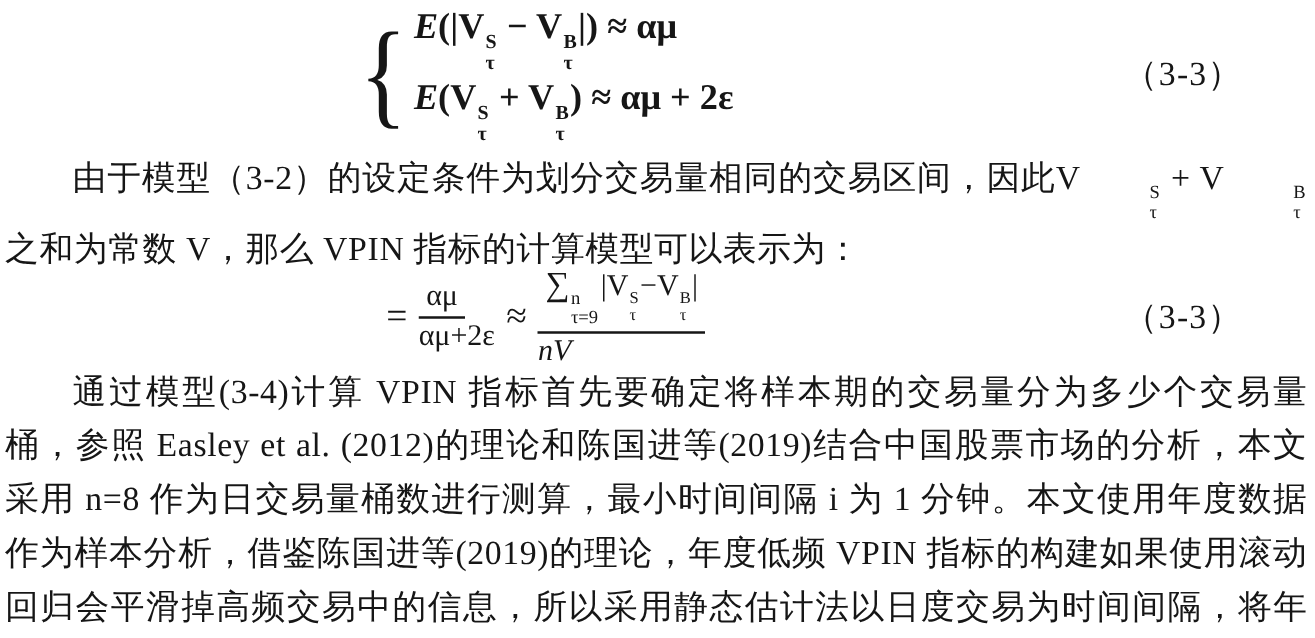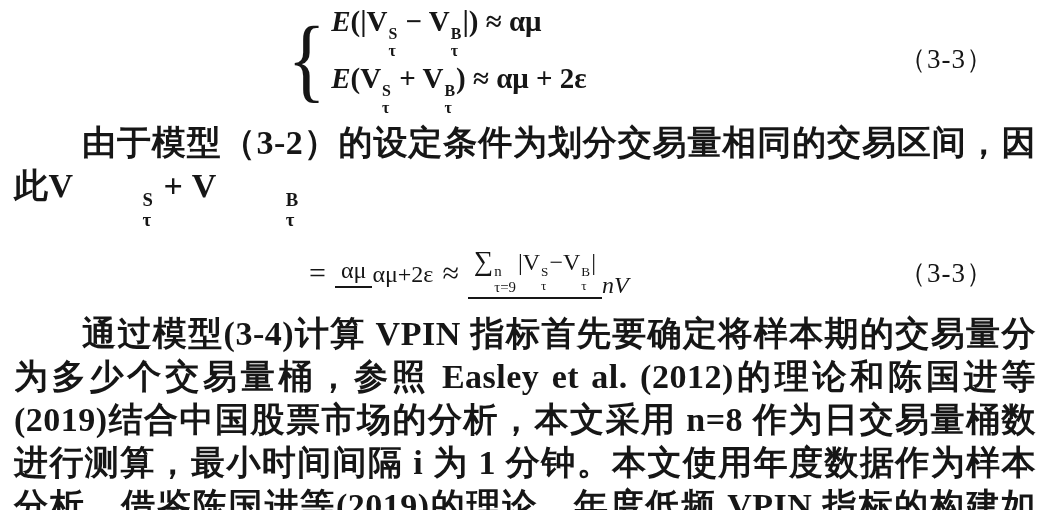--- a/index.html
+++ b/index.html
@@ -38,37 +38,36 @@
     margin-left: 1px; margin-right: 1px;
   }
   .ss .s-sup, .ss .s-sub { display: block; }
 
   
   .eq34-body {
     display: flex; align-items: center; margin-left: 296px;
     font-size: 30px; height: 64px; white-space: nowrap;
   }
   .op { margin: 0 9px; }
-  .frac { display: inline-flex; flex-direction: row; align-items: flex-end; vertical-align: middle; }
+  .frac { display: inline-flex; flex-direction: column; align-items: flex-start; vertical-align: middle; }
   .frac .num { border-bottom: 2px solid #161616; padding: 0 6px 2px 6px; }
   .frac .den { padding-top: 1px; }
   .frac1 { font-size: 24px; }
   .frac2 { font-size: 24px; }
   .sigma { font-size: 27px; font-style: normal; }
   .limss {
     display: inline-flex; flex-direction: column; align-items: flex-start;
     font-size: 0.62em; line-height: 1.05; vertical-align: -0.45em; margin: 0 2px 0 1px;
   }
 
   
   .para {
-    margin: 10px; font-size: 34px; line-height: 43px;
+    margin: 0; font-size: 27px; line-height: 43px;
     text-align: justify; text-indent: 2em;
     letter-spacing: 0.5px;
-    font-weight: bold;
   }
   .p1 { margin-top: 5px; }
   .p2 { margin-top: 7px; }
 </style>
 </head>
 <body style="background: rgb(255, 255, 255); color: rgb(22, 22, 22);">
 
 <div class="page">
 
   <div class="eq-row">
@@ -93,21 +92,21 @@
     </div>
     <span class="eq-num">（3-3）</span>
   </div>
 
   <p class="para p1"><span>由于模型（3-2）的设定条件为划分交易量相同的交易区间，因此</span><span class="mv">V</span><span class="ss">
         <span class="s-sup">S</span>
         <span class="s-sub">τ</span>
       </span><span> + </span><span class="mv">V</span><span class="ss">
         <span class="s-sup">B</span>
         <span class="s-sub">τ</span>
-      </span></p>
+      </span><span>之和为常数 V，那么 VPIN 指标的计算模型可以表示为：</span></p>
 
   <div class="eq-row">
     <div class="eq34-body">
         <span class="op">=</span>
         <span class="frac frac1">
           <span class="num">αμ</span>
           <span class="den">αμ+2ε</span>
         </span>
         <span class="op">≈</span>
         <span class="frac frac2">

